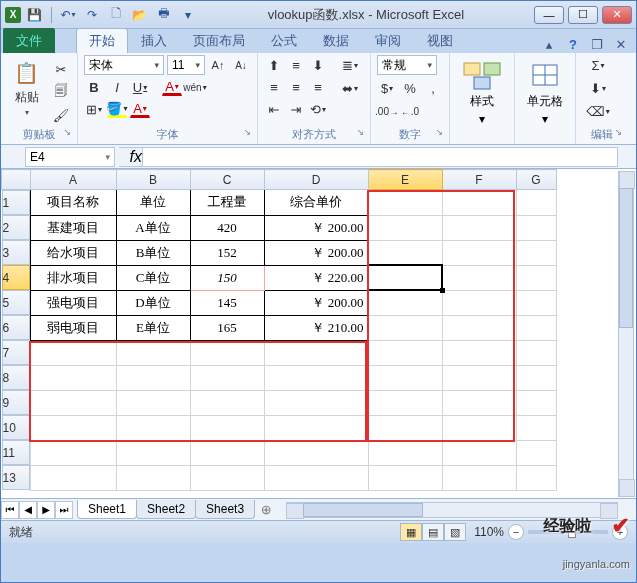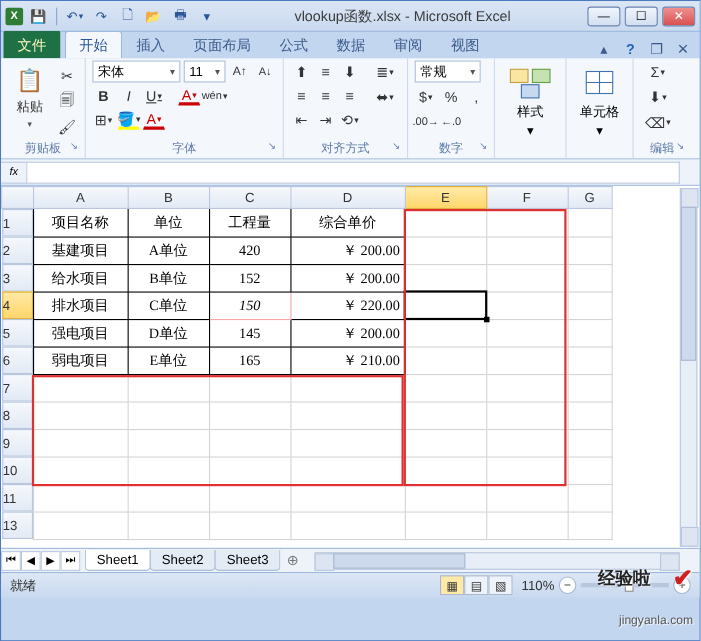--- a/index.html
+++ b/index.html
@@ -13,21 +13,21 @@
 .qat { display: flex; gap: 4px; align-items: center; }
 .qat-btn { width: 20px; height: 20px; display: flex; align-items: center; justify-content: center; color: #2b579a; cursor: pointer; }
 .qat-sep { width: 1px; height: 16px; background: #8aa3c7; margin: 0 2px; }
 .title-text { flex: 1; text-align: center; color: #3b3b3b; font-size: 13px; }
 .win-controls { display: flex; gap: 4px; }
 .win-btn { width: 30px; height: 18px; border: 1px solid #6b86b0; border-radius: 3px; background: linear-gradient(#f0f5fc, #d2dff1); display: flex; align-items: center; justify-content: center; font-size: 11px; cursor: pointer; }
 .win-btn.close { background: linear-gradient(#f09090, #d85050); color: #fff; }
 
 .ribbon-tabs { height: 24px; display: flex; align-items: flex-end; padding-left: 2px; background: #c3d6ef; }
 .ribbon-tab { padding: 3px 12px; color: #3b5a8b; font-size: 13px; cursor: pointer; border: 1px solid transparent; border-bottom: none; }
-.ribbon-tab.file { background: #1e7145; color: #fef9c3; border-radius: 2px 2px 0 0; margin-right: 4px; }
+.ribbon-tab.file { background: #1e7145; color: #5eead4; border-radius: 2px 2px 0 0; margin-right: 21px; }
 .ribbon-tab.active { background: #f4f7fc; border-color: #9cb7dd; border-radius: 3px 3px 0 0; color: #2b579a; }
 .ribbon-help { margin-left: auto; display: flex; gap: 6px; padding-right: 6px; color: #3b5a8b; }
 .ribbon-help span { width: 18px; height: 18px; display: flex; align-items: center; justify-content: center; cursor: pointer; font-size: 13px; }
 
 .ribbon { background: #f4f7fc; border-bottom: 1px solid #9cb7dd; display: flex; height: 92px; }
 .ribbon-group { border-right: 1px solid #cdd9ec; padding: 2px 6px 0 6px; display: flex; flex-direction: column; }
 .group-body { flex: 1; display: flex; align-items: flex-start; gap: 4px; }
 .group-label { text-align: center; font-size: 11px; color: #5d7ba9; padding: 2px 0; position: relative; }
 .group-label::after { content: "↘"; position: absolute; right: 0; font-size: 9px; color: #6b86b0; }
 
@@ -50,21 +50,21 @@
 .num-controls { display: flex; flex-direction: column; gap: 3px; }
 .num-controls .combo { width: 60px; }
 
 .styles-btn, .cells-btn { display: flex; flex-direction: column; align-items: center; gap: 2px; padding: 4px 6px; cursor: pointer; }
 .styles-btn .icon { width: 40px; height: 32px; }
 .cells-btn .icon { width: 32px; height: 32px; }
 
 .formula-bar { height: 24px; background: #eef3fa; border-bottom: 1px solid #9cb7dd; display: flex; align-items: center; }
 .namebox { width: 90px; border: 1px solid #b8c7de; background: #fff; height: 20px; margin: 0 4px 0 24px; padding: 0 4px; font-size: 12px; display: flex; align-items: center; }
 .namebox::after { content: "▾"; margin-left: auto; font-size: 9px; color: #777; }
-.fx-btn { width: 24px; height: 20px; border: 1px solid #b8c7de; border-left: none; background: #eef3fa; display: flex; align-items: center; justify-content: center; font-style: italic; font-size: 10px; cursor: pointer; }
+.fx-btn { width: 24px; height: 20px; border: 1px solid #b8c7de; border-left: none; background: #eef3fa; display: flex; align-items: center; justify-content: flex-end; font-style: italic; font-size: 16px; cursor: pointer; }
 .formula-input { flex: 1; height: 20px; border: 1px solid #b8c7de; border-left: none; background: #fff; margin-right: 18px; }
 
 .grid-area { position: relative; background: #fff; height: 330px; overflow: hidden; border-bottom: 1px solid #9cb7dd; }
 table.grid { border-collapse: collapse; table-layout: fixed; }
 .grid th { background: linear-gradient(#f5f8fc, #e2eaf5); border: 1px solid #b8c7de; font-weight: normal; color: #333; font-size: 12px; }
 .grid th.col { height: 20px; }
 .grid th.row { width: 28px; height: 25px; }
 .grid th.corner { width: 28px; }
 .grid th.active-col, .grid th.active-row { background: linear-gradient(#ffe9a6, #ffd76a); border-color: #e0b040; }
 .grid td { border: 1px solid #d4d4d4; height: 25px; font-size: 13px; padding: 0 4px; text-align: center; font-family: "SimSun"; background: #fff; }
@@ -292,20 +292,23 @@
       <div class="group-body" style="flex-direction:column;gap:3px">
         <div class="small-btn small-dd" style="width:32px">Σ</div>
         <div class="small-btn small-dd" style="width:32px">⬇</div>
         <div class="small-btn small-dd" style="width:32px">⌫</div>
       </div>
       <div class="group-label" style="width:40px">编辑</div>
     </div>
   </div>
 
   <div class="formula-bar">
+    <div class="namebox">
+        <span>E4</span>
+      </div>
     <div class="fx-btn">
         <span>fx</span>
       </div>
     <div class="formula-input"></div>
   </div>
 
   <div class="grid-area">
     <table class="grid" id="grid-table">
         <colgroup>
           <col style="width:28px">

